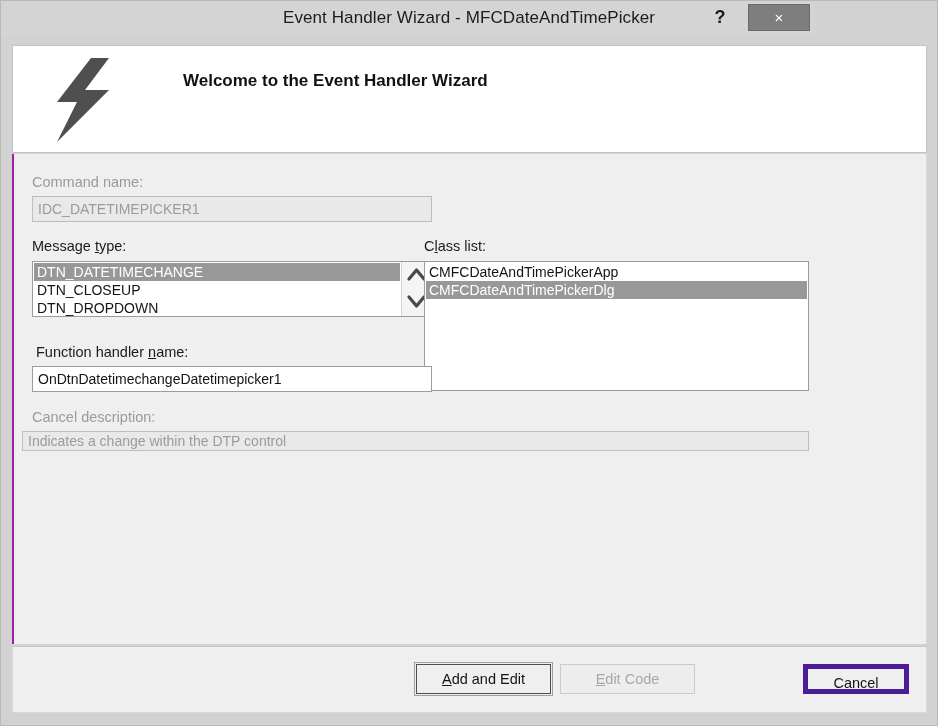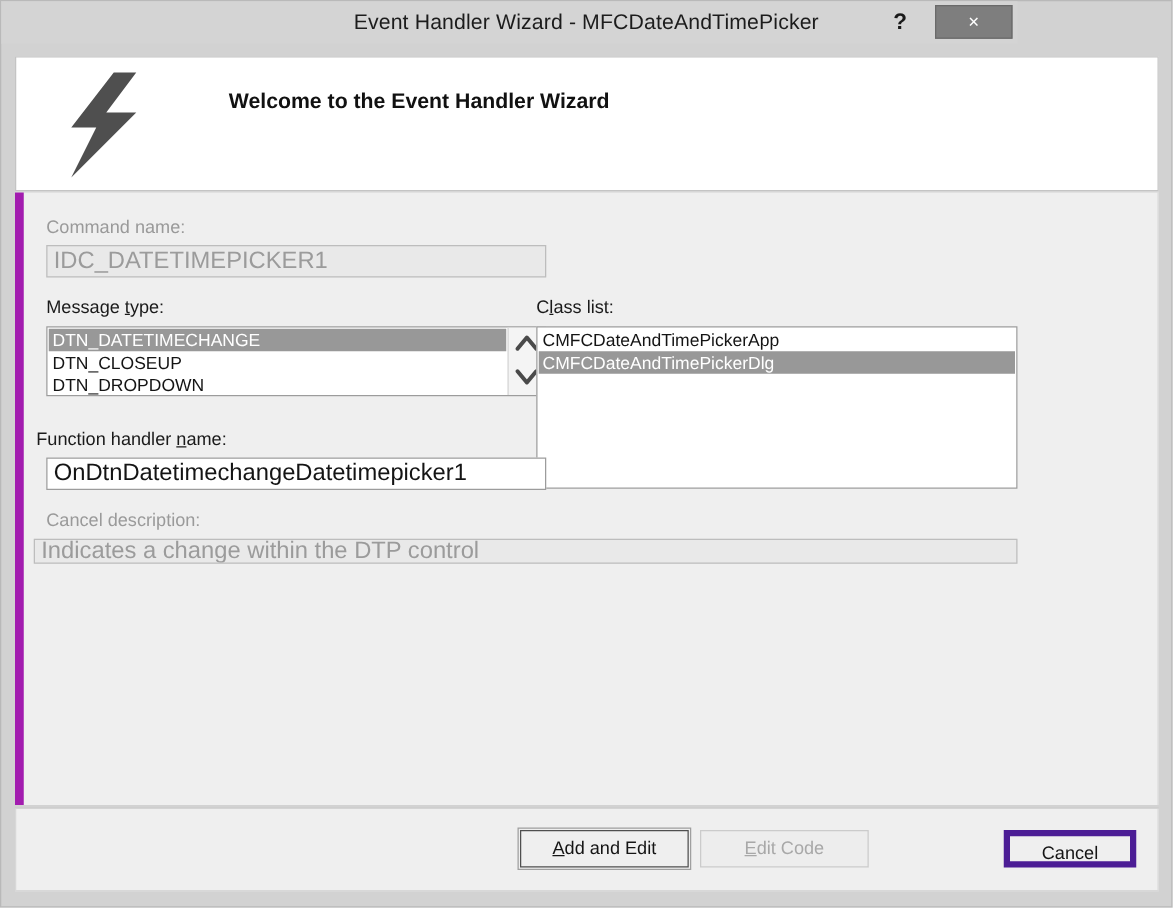--- a/index.html
+++ b/index.html
@@ -102,21 +102,21 @@
   }
 
   
   .content-panel {
     position: absolute;
     left: 11px;
     top: 153px;
     width: 915px;
     height: 490px;
     background: #efefef;
-    border-left: 7px solid #a21caf;
+    border-left: 2px solid #a21caf;
     border-right: 1px solid #d8d8d8;
     box-sizing: border-box;
   }
   .divider {
     position: absolute;
     left: 11px;
     top: 645px;
     width: 915px;
     height: 1px;
     background: #c9c9c9;
@@ -148,21 +148,21 @@
     text-decoration: underline;
   }
 
   
   .textbox {
     position: absolute;
     box-sizing: border-box;
     background: #ffffff;
     border: 1px solid #9c9c9c;
     font-family: "Liberation Sans", sans-serif;
-    font-size: 19px;
+    font-size: 14px;
     color: #141414;
     padding: 0 5px;
     line-height: 24px;
   }
   .textbox.disabled {
     background: #e9e9e9;
     border: 1px solid #bdbdbd;
     color: #9b9b9b;
   }
 
@@ -279,21 +279,21 @@
 
     <div class="field-label" style="left:410px; top:84px;"><span>C</span><u>l</u><span>ass list:</span></div>
 
     <div class="listbox" style="left:410px; top:107px; width:385px; height:130px;">
       <div style="position:absolute; left:1px; top:1px; right:1px;">
         <div class="list-item">CMFCDateAndTimePickerApp</div>
         <div class="list-item selected">CMFCDateAndTimePickerDlg</div>
       </div>
     </div>
 
-    <div class="field-label" style="left:10px; top:190px;"><span>Function handler </span><u>n</u><span>ame:</span></div>
+    <div class="field-label" style="left:22px; top:190px;"><span>Function handler </span><u>n</u><span>ame:</span></div>
     <input class="textbox" type="text" style="left: 18px; top: 212px; width: 400px; height: 26px;" value="OnDtnDatetimechangeDatetimepicker1">
 
     <div class="field-label disabled" style="left:18px; top:255px;">Cancel description:</div>
     <input class="textbox disabled" type="text" readonly="" disabled="" style="left: 8px; top: 277px; width: 787px; height: 20px;" value="Indicates a change within the DTP control">
   </div>
 
   <div class="divider"></div>
 
   <div class="footer-panel">
     <div class="button disabled" style="left:547px; top:17px; width:135px; height:30px; line-height:28px;"><span></span><u>E</u><span>dit Code</span></div>

